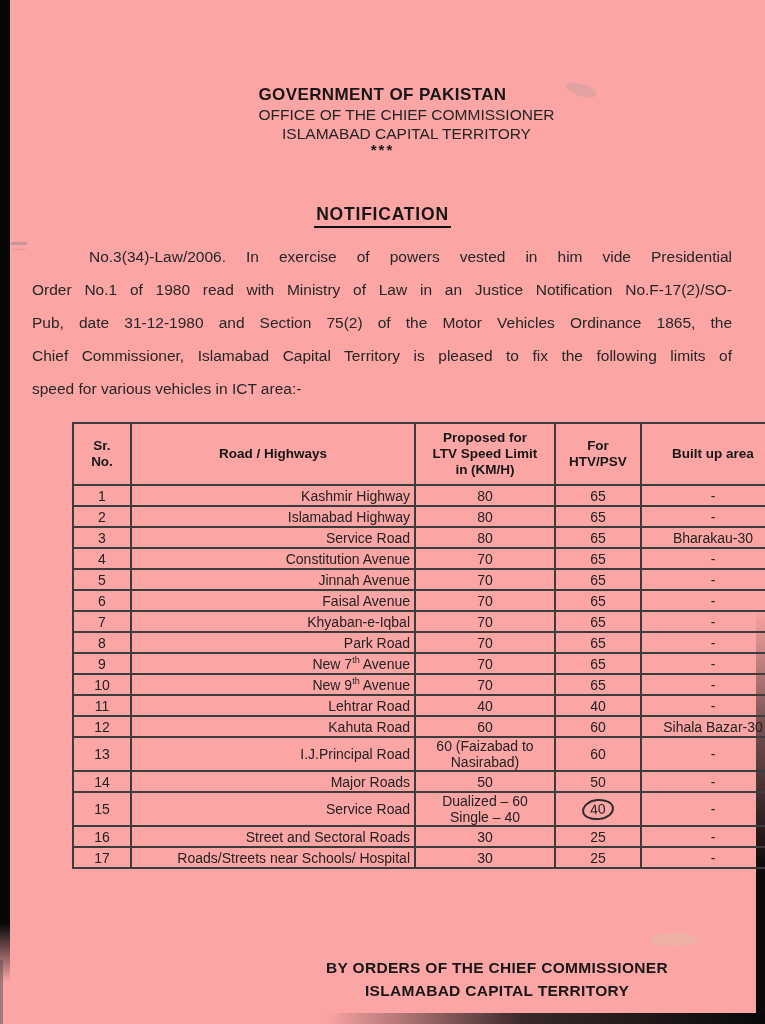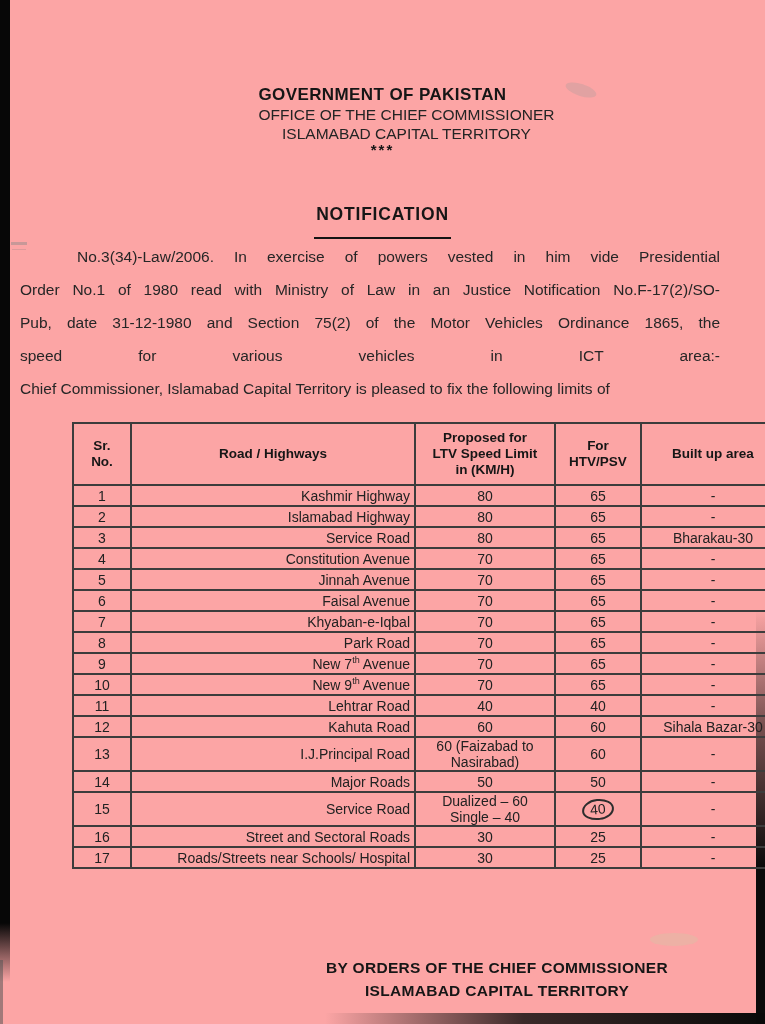--- a/index.html
+++ b/index.html
@@ -23,23 +23,23 @@
   .smudge-c{position:absolute;left:11px;top:242px;width:16px;height:3px;background:#8a8a8a;
     opacity:.45;box-shadow:0 6px 0 -1px rgba(120,120,120,.5);}
   
   .doc-header{position:absolute;top:85px;left:0;width:765px;text-align:center;}
   .doc-header .l1{font-weight:bold;font-size:17px;letter-spacing:.4px;color:#161616;}
   .doc-header .l2,.doc-header .l3{font-size:15.5px;margin-top:1px;color:#242424;padding-left:48px;}
   .doc-header .stars{font-size:15px;font-weight:bold;letter-spacing:2px;line-height:13px;color:#161616;}
   
   .notif-wrap{position:absolute;top:204px;left:0;width:765px;text-align:center;}
   .notif{display:inline-block;font-weight:bold;font-size:17.5px;letter-spacing:.8px;
-    border-bottom:2.5px solid #141414;padding:0 2px 12px 2px;color:#161616;}
-  
-  .para{position:absolute;left:20px;top:247px;width:700px;font-size:15.5px;color:#262626;}
+    border-bottom:2.5px solid #141414;padding:0 2px 1px 2px;color:#161616;}
+  
+  .para{position:absolute;left:32px;top:247px;width:700px;font-size:15.5px;color:#262626;}
   .para .line{height:33px;line-height:20px;text-align:justify;text-align-last:justify;}
   .para .line:first-child{text-indent:57px;}
   .para .line:last-child{text-align-last:left;}
   
   .tbl{position:absolute;left:28px;top:422px;width:712px;border-collapse:collapse;table-layout:fixed;margin-left:44px;}
   .tbl th,.tbl td{border:2px solid #3c3c3c;overflow:hidden;}
   .tbl th{font-size:13.5px;font-weight:bold;white-space:pre-line;text-align:center;
     vertical-align:middle;line-height:16px;padding:2px;color:#161616;}
   .tbl thead tr{height:62px;}
   .tbl tbody tr{height:21px;}
@@ -76,22 +76,22 @@
   </div>
 
   <div class="notif-wrap">
     <span class="notif">NOTIFICATION</span>
   </div>
 
   <div class="para">
     <div class="line">No.3(34)-Law/2006. In exercise of powers vested in him vide Presidential</div>
     <div class="line">Order No.1 of 1980 read with Ministry of Law in an Justice Notification No.F-17(2)/SO-</div>
     <div class="line">Pub, date 31-12-1980 and Section 75(2) of the Motor Vehicles Ordinance 1865, the</div>
+    <div class="line">Chief Commissioner, Islamabad Capital Territory is pleased to fix the following limits of</div>
     <div class="line">speed for various vehicles in ICT area:-</div>
-    <div class="line">Chief Commissioner, Islamabad Capital Territory is pleased to fix the following limits of</div>
   </div>
 
   <table class="tbl">
     <colgroup>
       <col style="width:58px">
         <col style="width:284px">
         <col style="width:140px">
       <col style="width:86px">
         <col style="width:144px">
     </colgroup>

